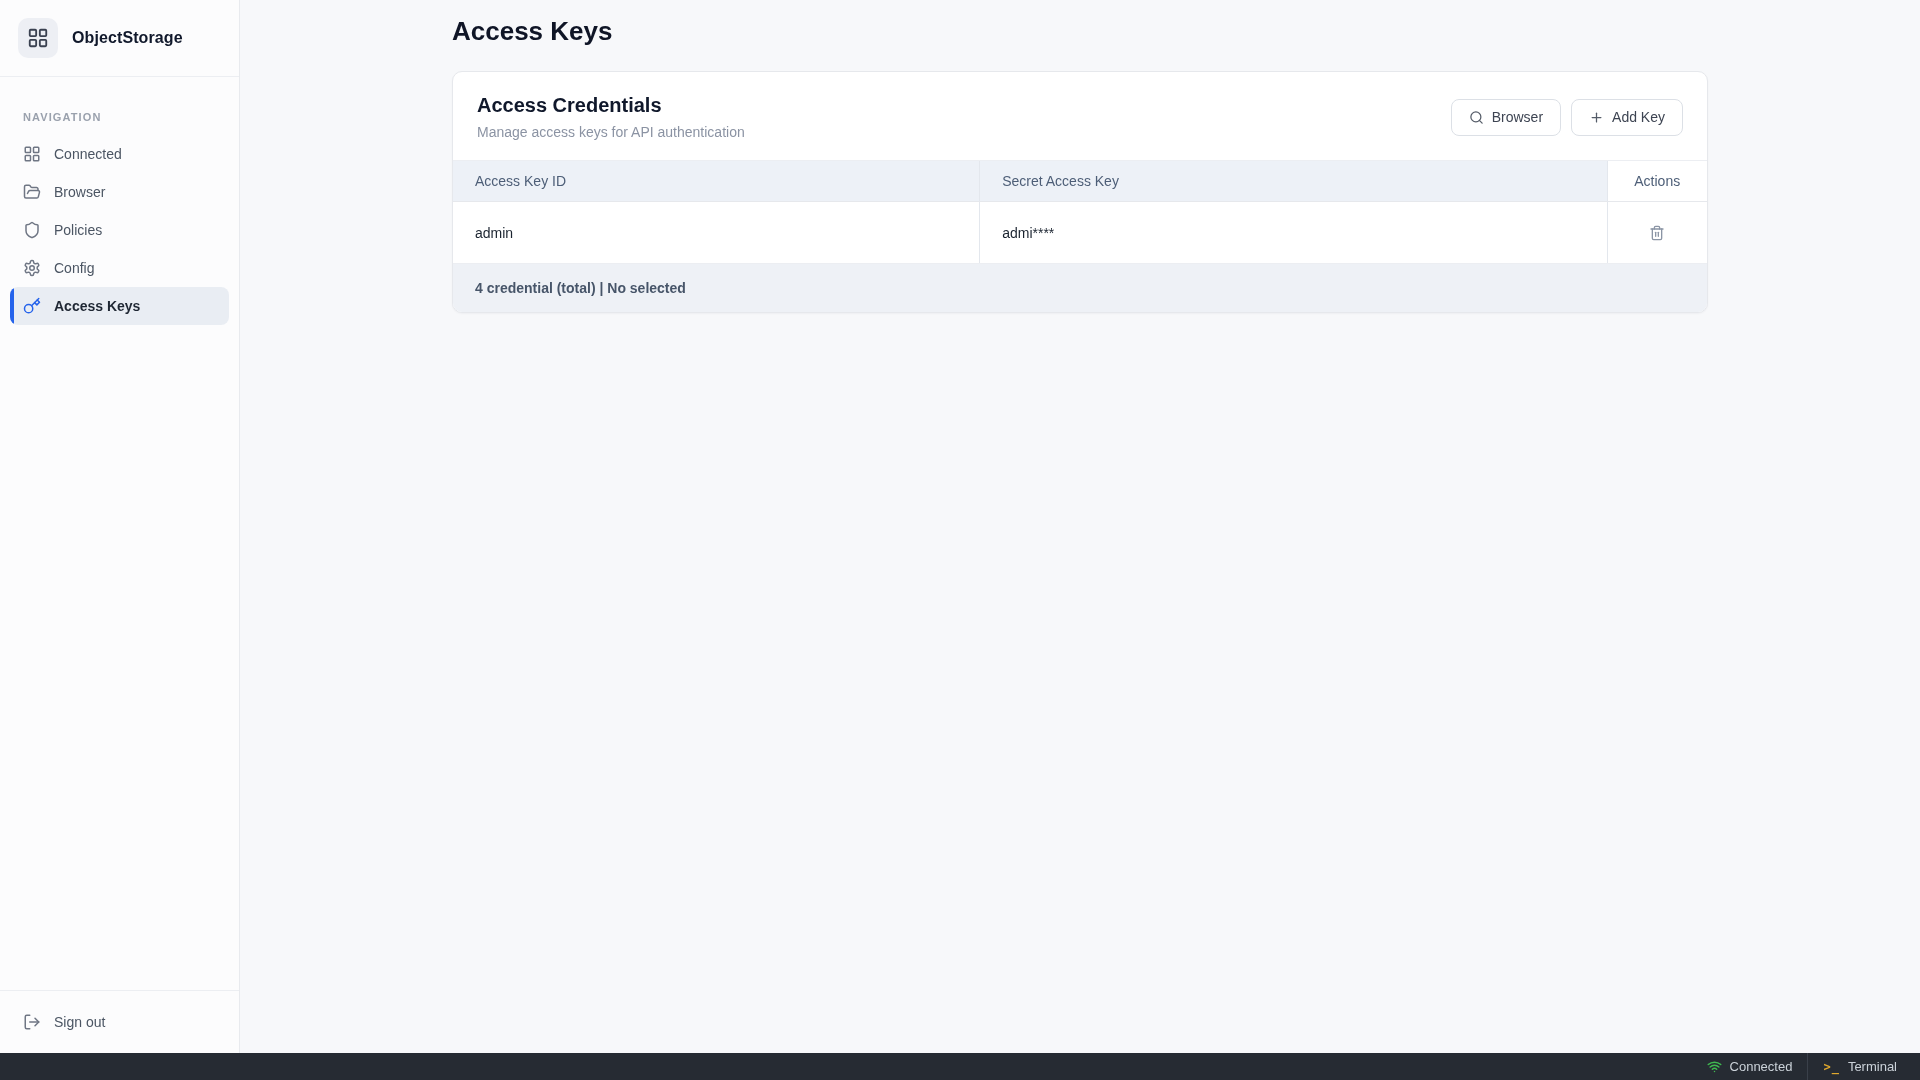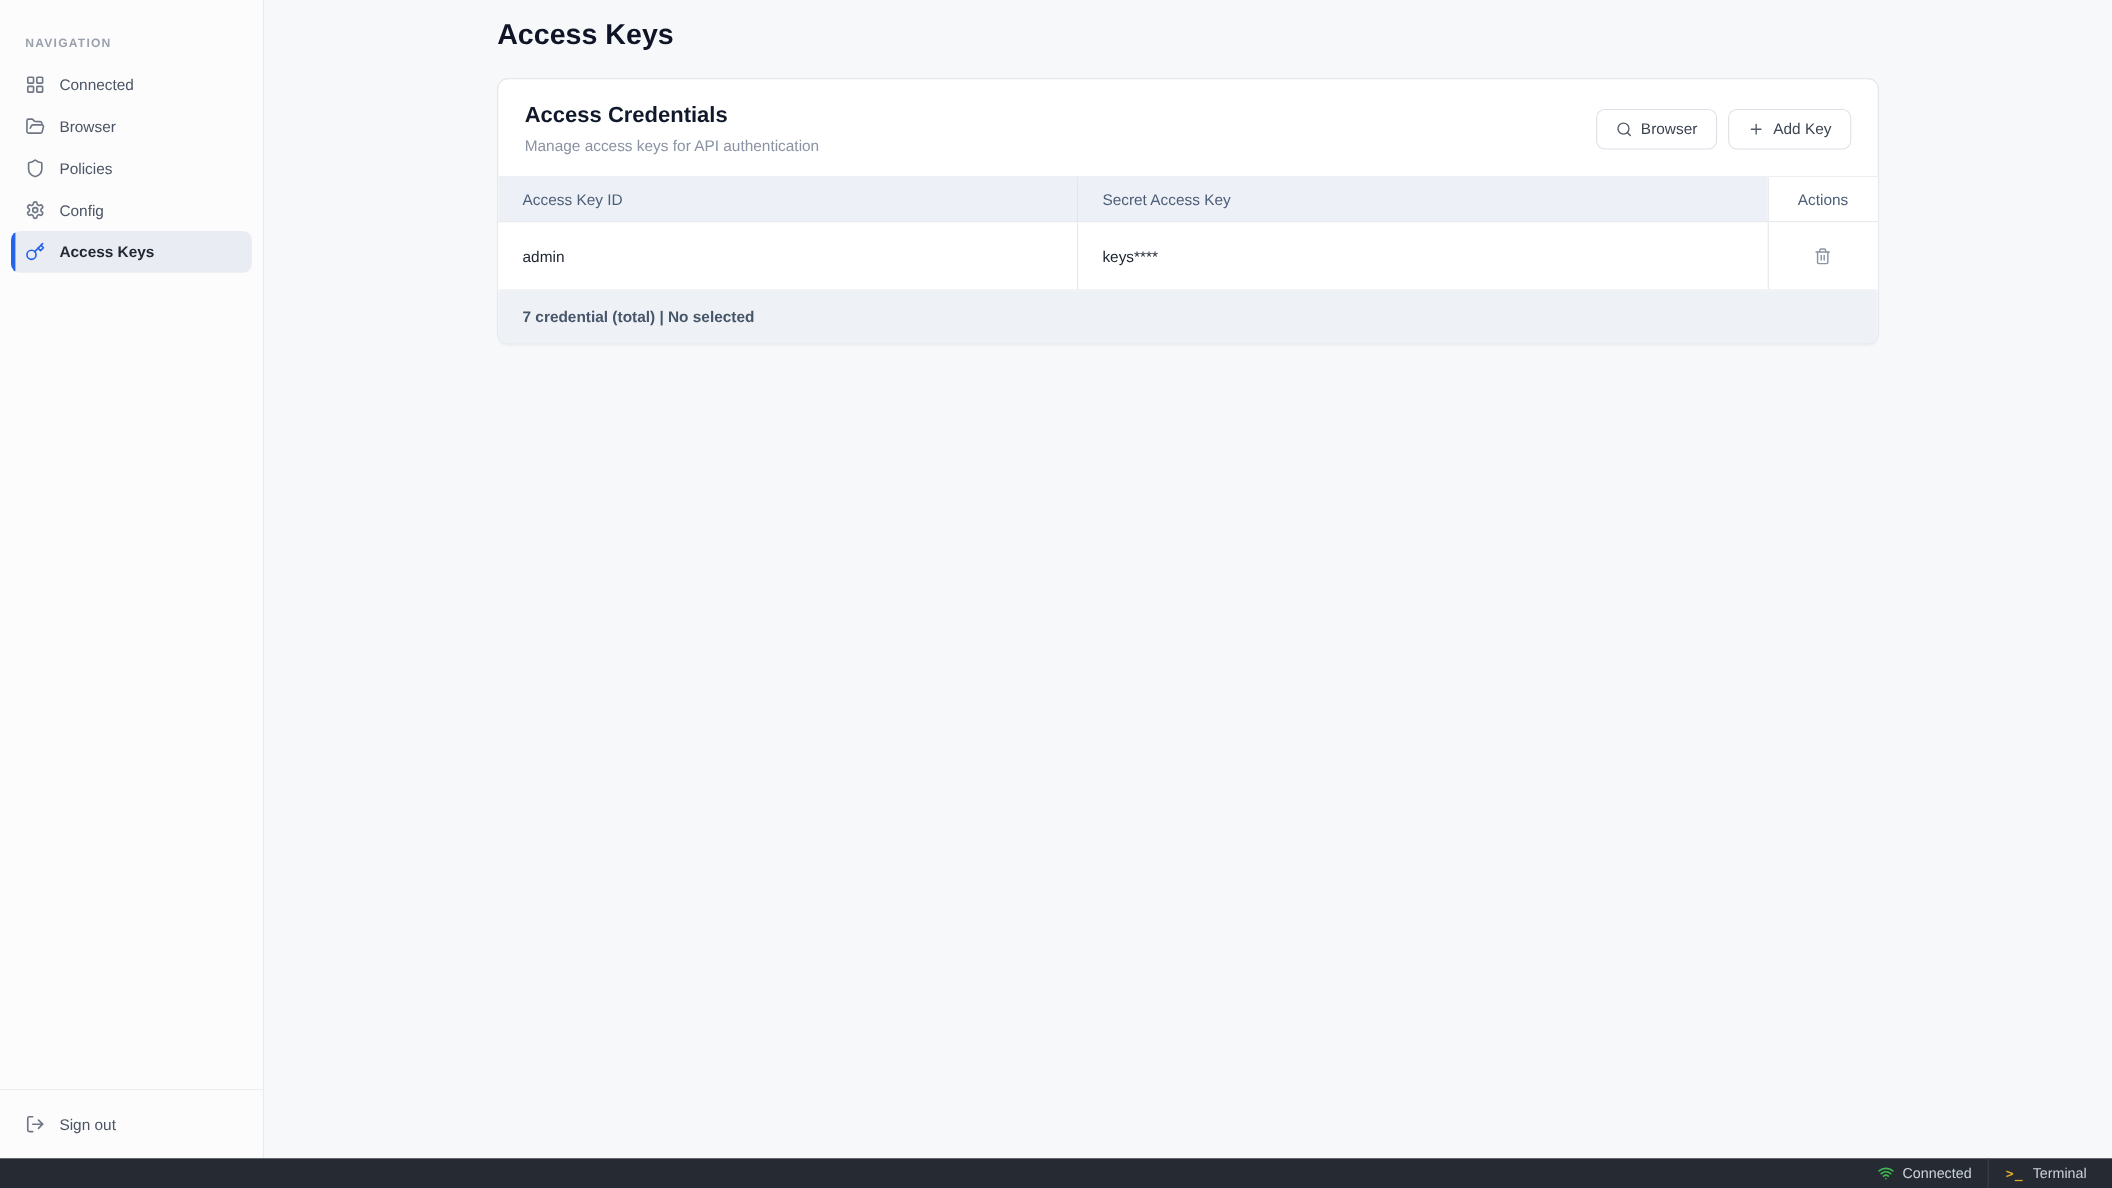--- a/index.html
+++ b/index.html
@@ -88,20 +88,31 @@
   .wifi-ico { display:flex; color:#3fb950; }
   .term-glyph { color:#e0a82e; font-family:"DejaVu Sans Mono", monospace; font-size:12px; font-weight:700; letter-spacing:1px; }
 </style>
 </head>
 <body>
 
 <div class="screen">
   <div class="main-row">
 
     <aside class="sidebar">
+      <div class="logo-row">
+        <div class="logo-box">
+          <svg width="22" height="22" viewBox="0 0 24 24" fill="none" stroke="currentColor" stroke-width="2" stroke-linecap="round" stroke-linejoin="round">
+            <rect x="3" y="3" width="7" height="7" rx="1"></rect>
+              <rect x="14" y="3" width="7" height="7" rx="1"></rect>
+            <rect x="14" y="14" width="7" height="7" rx="1"></rect>
+              <rect x="3" y="14" width="7" height="7" rx="1"></rect>
+          </svg>
+        </div>
+        <span class="logo-title">ObjectStorage</span>
+      </div>
 
       <nav class="nav">
         <div class="nav-label">NAVIGATION</div>
 
         <div class="nav-item">
           <span class="ico">
             <svg width="18" height="18" viewBox="0 0 24 24" fill="none" stroke="currentColor" stroke-width="2" stroke-linecap="round" stroke-linejoin="round">
               <rect x="3" y="3" width="7" height="7" rx="1"></rect>
                 <rect x="14" y="3" width="7" height="7" rx="1"></rect>
               <rect x="14" y="14" width="7" height="7" rx="1"></rect>
@@ -210,39 +221,39 @@
             <thead>
               <tr>
                 <th>Access Key ID</th>
                 <th>Secret Access Key</th>
                 <th class="actions-col">Actions</th>
               </tr>
             </thead>
             <tbody>
               <tr>
                 <td>admin</td>
-                <td>keys****</td>
+                <td>admi****</td>
                 <td class="actions-cell">
                   <button class="icon-btn">
                     <span style="display:flex">
                       <svg width="16" height="16" viewBox="0 0 24 24" fill="none" stroke="currentColor" stroke-width="2" stroke-linecap="round" stroke-linejoin="round">
                         <path d="M3 6h18"></path>
                         <path d="M19 6v14a2 2 0 0 1-2 2H7a2 2 0 0 1-2-2V6"></path>
                         <path d="M8 6V4a2 2 0 0 1 2-2h4a2 2 0 0 1 2 2v2"></path>
                         <line x1="10" y1="11" x2="10" y2="17"></line>
                           <line x1="14" y1="11" x2="14" y2="17"></line>
                       </svg>
                     </span>
                   </button>
                 </td>
               </tr>
             </tbody>
           </table>
 
-          <div class="card-footer">7 credential (total) | No selected</div>
+          <div class="card-footer">4 credential (total) | No selected</div>
         </section>
       </div>
     </main>
   </div>
 
   <footer class="statusbar">
     <div class="status-group">
       <span class="wifi-ico">
         <svg width="15" height="15" viewBox="0 0 24 24" fill="none" stroke="currentColor" stroke-width="2.4" stroke-linecap="round" stroke-linejoin="round">
           <path d="M12 20h.01"></path>

